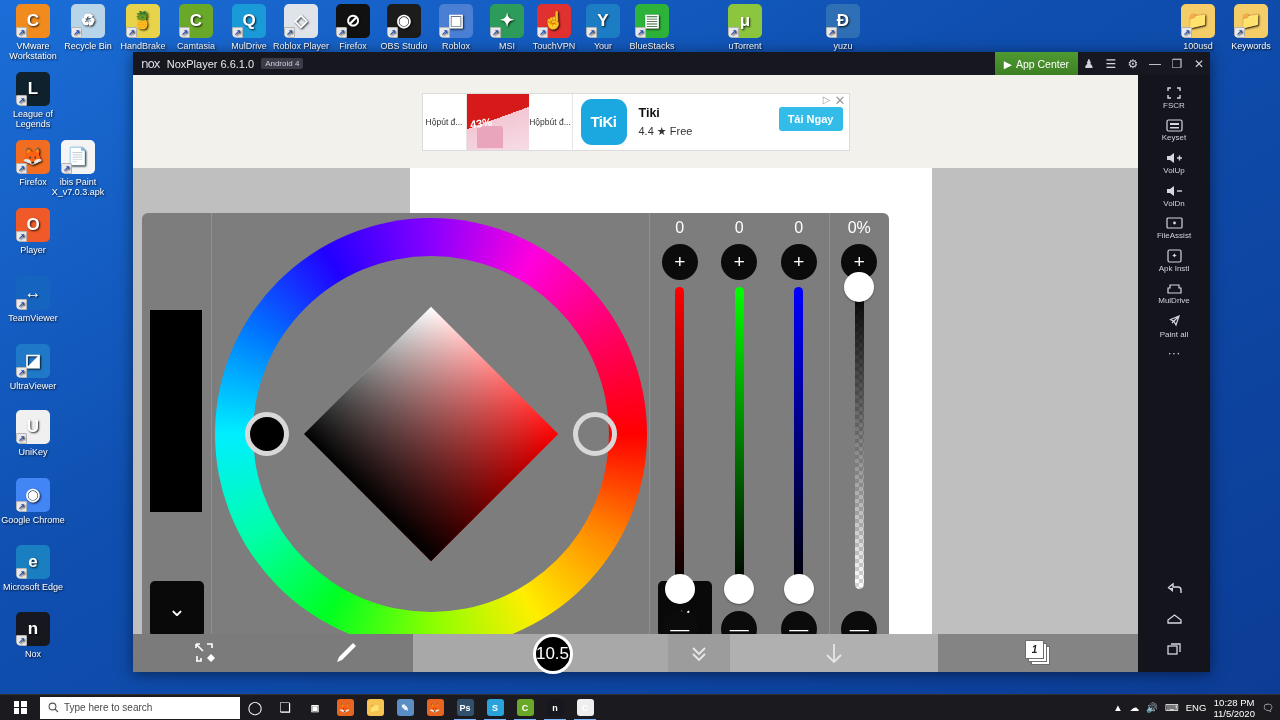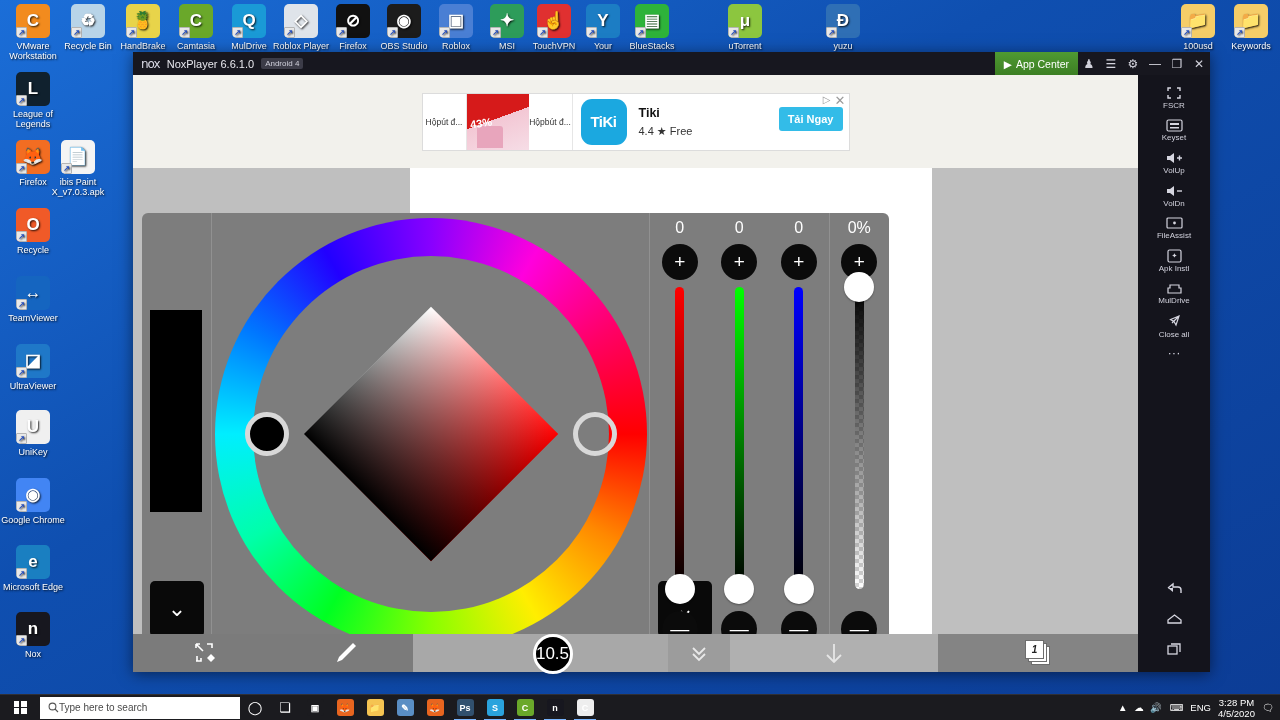--- a/index.html
+++ b/index.html
@@ -35,21 +35,21 @@
   #taskbar {
     position:absolute; left:0; bottom:0; width:1280px; height:26px;
     background:#1b1b1f; display:flex; align-items:center;
     border-top:1px solid #2f2f35;
   }
   #start-btn { width:40px; height:26px; display:flex; align-items:center; justify-content:center; }
   #start-btn .w { width:13px; height:13px; display:grid; grid-template-columns:1fr 1fr; grid-template-rows:1fr 1fr; gap:1.5px; }
   #start-btn .w i { background:#fff; display:block; }
   #search-box {
     width:200px; height:22px; background:#fff; display:flex; align-items:center;
-    padding:0 8px; color:#4a4a4a; font-size:10px;
+    gap:5px; padding:0 8px; color:#4a4a4a; font-size:10px;
   }
   .tb-icon { width:30px; height:26px; display:flex; align-items:center; justify-content:center; color:#fff; font-size:13px; }
   .tb-app { width:30px; height:26px; display:flex; align-items:center; justify-content:center; position:relative; }
   .tb-app .sq { width:17px; height:17px; border-radius:3px; display:flex; align-items:center; justify-content:center; font-size:9px; font-weight:bold; color:#fff; }
   .tb-app.active::after { content:''; position:absolute; bottom:0; left:4px; right:4px; height:2px; background:#7ab6ff; }
   #tray { margin-left:auto; display:flex; align-items:center; gap:7px; padding-right:6px; color:#fff; font-size:9.5px; }
   #clock { text-align:center; line-height:11px; font-size:9.5px; }
 
   
   #nox {
@@ -264,21 +264,21 @@
     <div class="desk-icon" style="left: 0px; top: 140px;">
       <span class="glyph" style="background:#f26d22">🦊<span class="shortcut">↗</span></span>
       <span class="lbl">Firefox</span>
     </div>
     <div class="desk-icon" style="left: 45px; top: 140px;">
       <span class="glyph" style="background:#f4f4f4">📄<span class="shortcut">↗</span></span>
       <span class="lbl">ibis Paint X_v7.0.3.apk</span>
     </div>
     <div class="desk-icon" style="left: 0px; top: 208px;">
       <span class="glyph" style="background:#f05a28">O<span class="shortcut">↗</span></span>
-      <span class="lbl">Recycle</span>
+      <span class="lbl">Player</span>
     </div>
     <div class="desk-icon" style="left: 0px; top: 276px;">
       <span class="glyph" style="background:#1565c0">↔<span class="shortcut">↗</span></span>
       <span class="lbl">TeamViewer</span>
     </div>
     <div class="desk-icon" style="left: 0px; top: 344px;">
       <span class="glyph" style="background:#1f78c8">◪<span class="shortcut">↗</span></span>
       <span class="lbl">UltraViewer</span>
     </div>
     <div class="desk-icon" style="left: 0px; top: 410px;">
@@ -496,21 +496,21 @@
       <div class="side-item">
         <svg class="ic" width="17" height="13" viewBox="0 0 17 13" style="display:block;margin:3px auto 1px;">
           <path d="M4 3 L13 3 L13 6 L15 6 L15 11 L2 11 L2 6 L4 6 Z" stroke="#d6d6e0" stroke-width="1.2" fill="none"></path>
         </svg>
         <span>MulDrive</span>
       </div>
       <div class="side-item">
         <svg class="ic" width="16" height="15" viewBox="0 0 16 15" style="display:block;margin:3px auto 1px;">
           <path d="M13 2 L6 9 M13 2 L10 11 L8 7.5 L4.5 5.5 Z" stroke="#d6d6e0" stroke-width="1.2" fill="none"></path>
         </svg>
-        <span>Close all</span>
+        <span>Paint all</span>
       </div>
       <div class="side-item">
         <span class="ic">···</span>
       </div>
 
       <div class="side-nav">
         <div class="nv">
           <svg width="17" height="14" viewBox="0 0 17 14">
             <path d="M2 6 L7 2 L7 5 L12 5 Q15 5 15 8 L15 11" stroke="#d6d6e0" stroke-width="1.4" fill="none"></path>
             <path d="M2 6 L7 10 L7 6 Z" fill="#d6d6e0"></path>
@@ -583,18 +583,18 @@
       </div>
     </div>
 
   <div id="tray">
     <span>▲</span>
     <span>☁</span>
     <span>🔊</span>
     <span>⌨</span>
     <span>ENG</span>
     <div id="clock">
-      <div>3:28 PM</div>
-      <div>4/5/2020</div>
+      <div>10:28 PM</div>
+      <div>11/5/2020</div>
     </div>
     <span style="position:relative;">🗨</span>
   </div>
 </div>
 
 </body></html>

